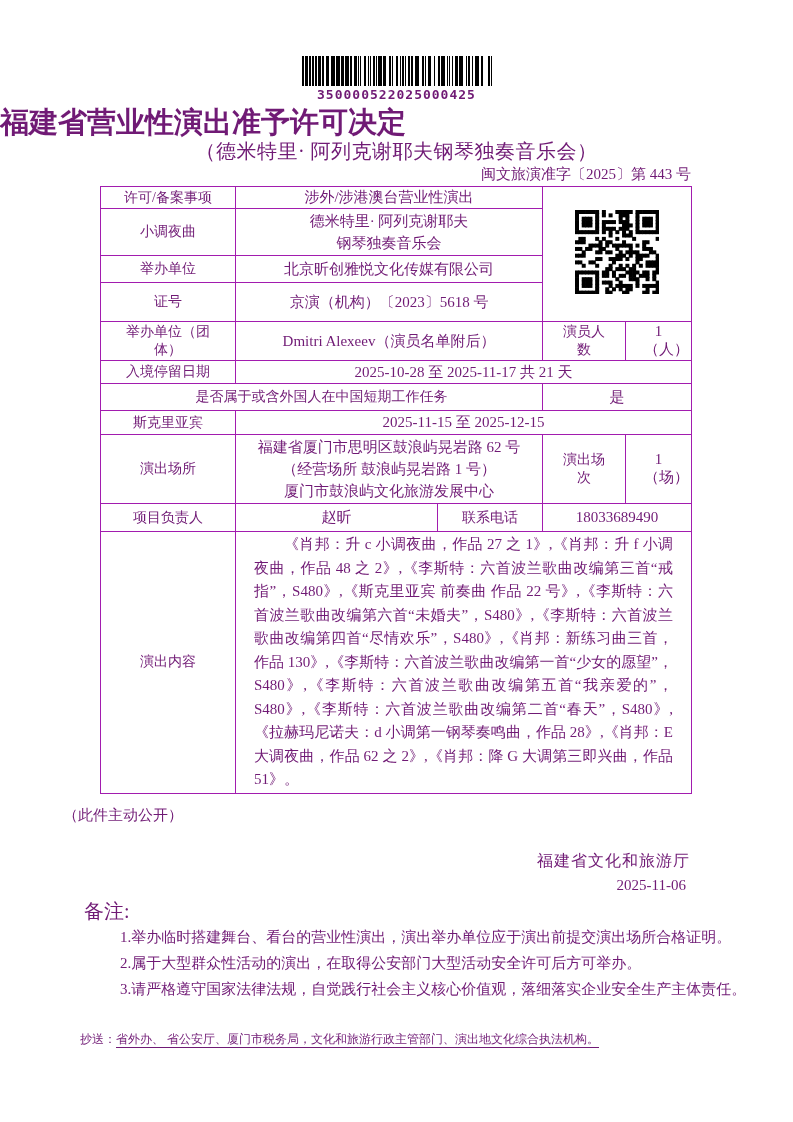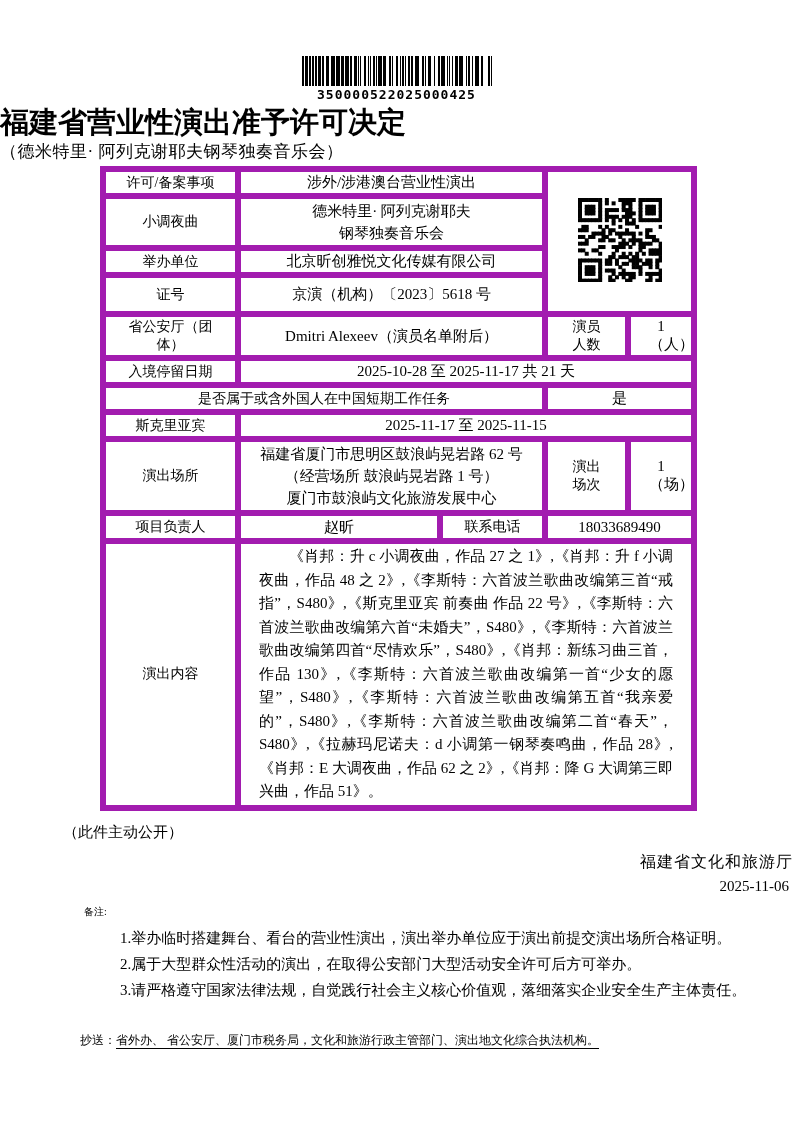--- a/index.html
+++ b/index.html
@@ -3,21 +3,21 @@
 <meta charset="utf-8">
 <style>
   * { box-sizing: border-box; margin: 0; padding: 0; }
   html, body { background: #ffffff; }
   .page {
     position: relative;
     width: 793px;
     height: 1122px;
     margin: 0 auto;
     background: #ffffff;
-    color: #000000;
+    color: #701a75;
     font-family: "Liberation Serif", serif;
     overflow: hidden;
   }
 
   
   .barcode-block { padding-top: 56px; text-align: center; }
   .barcode-bars { display: block; margin: 0 auto; }
   .barcode-number {
     font-family: "DejaVu Sans Mono", monospace;
     font-weight: bold;
@@ -28,42 +28,42 @@
 
   
   .doc-title {
     margin-top: 3px;
     font-family: "Liberation Sans", sans-serif;
     font-weight: bold;
     font-size: 29px;
     line-height: 33px;
   }
   .doc-subtitle {
-    text-align: left;
-    font-size: 17px;
+    text-align: center;
+    font-size: 20px;
     line-height: 25px;
     letter-spacing: 0.5px;
   }
   .doc-number {
     text-align: right;
     padding-right: 102px;
     font-size: 15px;
     line-height: 20px;
   }
 
   
   table.permit-table {
     border-collapse: collapse;
     table-layout: fixed;
     margin-left: 100px;
     margin-top: 2px;
     width: 591px;
   }
   .permit-table td {
-    border: 6px solid #a21caf;
+    border: 1px solid #a21caf;
     text-align: center;
     vertical-align: middle;
     font-size: 14px;
     padding: 1px 18px;
     overflow: hidden;
   }
   .permit-table .val { font-size: 15px; }
   .permit-table .multiline { white-space: pre-line; line-height: 22px; }
   .r1 { height: 21px; }  .r2 { height: 47px; }  .r3 { height: 27px; }
   .r4 { height: 39px; border-radius: 14px; }  .r5 { height: 24px; }  .r6 { height: 23px; }
@@ -73,25 +73,25 @@
   .program-cell { padding: 3px 10px 5px 10px; vertical-align: top; }
   .program-text {
     text-align: justify;
     text-indent: 2em;
     font-size: 15px;
     line-height: 23.5px;
   }
 
   
   .disclosure { margin: 11px 0 0 63px; font-size: 15px; line-height: 20px; }
-  .signature { margin-top: 8px; text-align: right; }
+  .signature { margin-top: 24px; text-align: right; padding-right: 103px; }
   .signature .issuer { font-size: 16px; line-height: 24px; letter-spacing: 1px; }
   .signature .issue-date { font-size: 15px; line-height: 24px; padding-right: 4px; }
   .notes { margin: 5px 0 0 84px; }
-  .notes-label { font-size: 10px; line-height: 18px; }
+  .notes-label { font-size: 20px; line-height: 18px; }
   .note { margin: 9px 0 0 36px; font-size: 15px; line-height: 17px; }
   .cc { margin: 27px 0 0 80px; width: 648px; font-size: 12px; line-height: 29px; }
   .cc-value { text-decoration: underline; text-underline-offset: 4px; }
 </style>
 </head>
 <body>
 
 <div class="page">
 
   <div class="barcode-block">
@@ -145,20 +145,21 @@
         <rect x="173" y="0" width="4" height="30" fill="#000"></rect>
         <rect x="179" y="0" width="2" height="30" fill="#000"></rect>
         <rect x="186" y="0" width="2" height="30" fill="#000"></rect>
         <rect x="189" y="0" width="1" height="30" fill="#000"></rect>
       </svg>
     <div class="barcode-number">350000522025000425</div>
   </div>
 
   <div class="doc-title">福建省营业性演出准予许可决定</div>
   <div class="doc-subtitle">（德米特里· 阿列克谢耶夫钢琴独奏音乐会）</div>
+  <div class="doc-number">闽文旅演准字〔2025〕第 443 号</div>
 
   <table class="permit-table">
     <colgroup>
       <col style="width:135px">
         <col style="width:202px">
         <col style="width:105px">
       <col style="width:83px">
         <col style="width:66px">
     </colgroup>
     <tbody>
@@ -480,36 +481,36 @@
     </tr>
     <tr class="r3">
       <td>举办单位</td>
       <td class="val" colspan="2">北京昕创雅悦文化传媒有限公司</td>
     </tr>
     <tr class="r4">
       <td>证号</td>
       <td class="val" colspan="2">京演（机构）〔2023〕5618 号</td>
     </tr>
     <tr class="r5">
-      <td>省公安厅（团体）</td>
+      <td>举办单位（团体）</td>
       <td class="val" colspan="2">Dmitri Alexeev（演员名单附后）</td>
       <td>演员人数</td>
       <td class="val">1（人）</td>
     </tr>
     <tr class="r6">
       <td>入境停留日期</td>
       <td class="val" colspan="4">2025-10-28 至 2025-11-17 共 21 天</td>
     </tr>
     <tr class="r7">
       <td colspan="3">是否属于或含外国人在中国短期工作任务</td>
       <td class="val" colspan="2">是</td>
     </tr>
     <tr class="r8">
       <td>斯克里亚宾</td>
-      <td class="val" colspan="4">2025-11-17 至 2025-11-15</td>
+      <td class="val" colspan="4">2025-11-15 至 2025-12-15</td>
     </tr>
     <tr class="r9">
       <td>演出场所</td>
       <td class="val multiline" colspan="2">福建省厦门市思明区鼓浪屿晃岩路 62 号
 （经营场所 鼓浪屿晃岩路 1 号）
 厦门市鼓浪屿文化旅游发展中心</td>
       <td>演出场次</td>
       <td class="val">1（场）</td>
     </tr>
     <tr class="r10">

